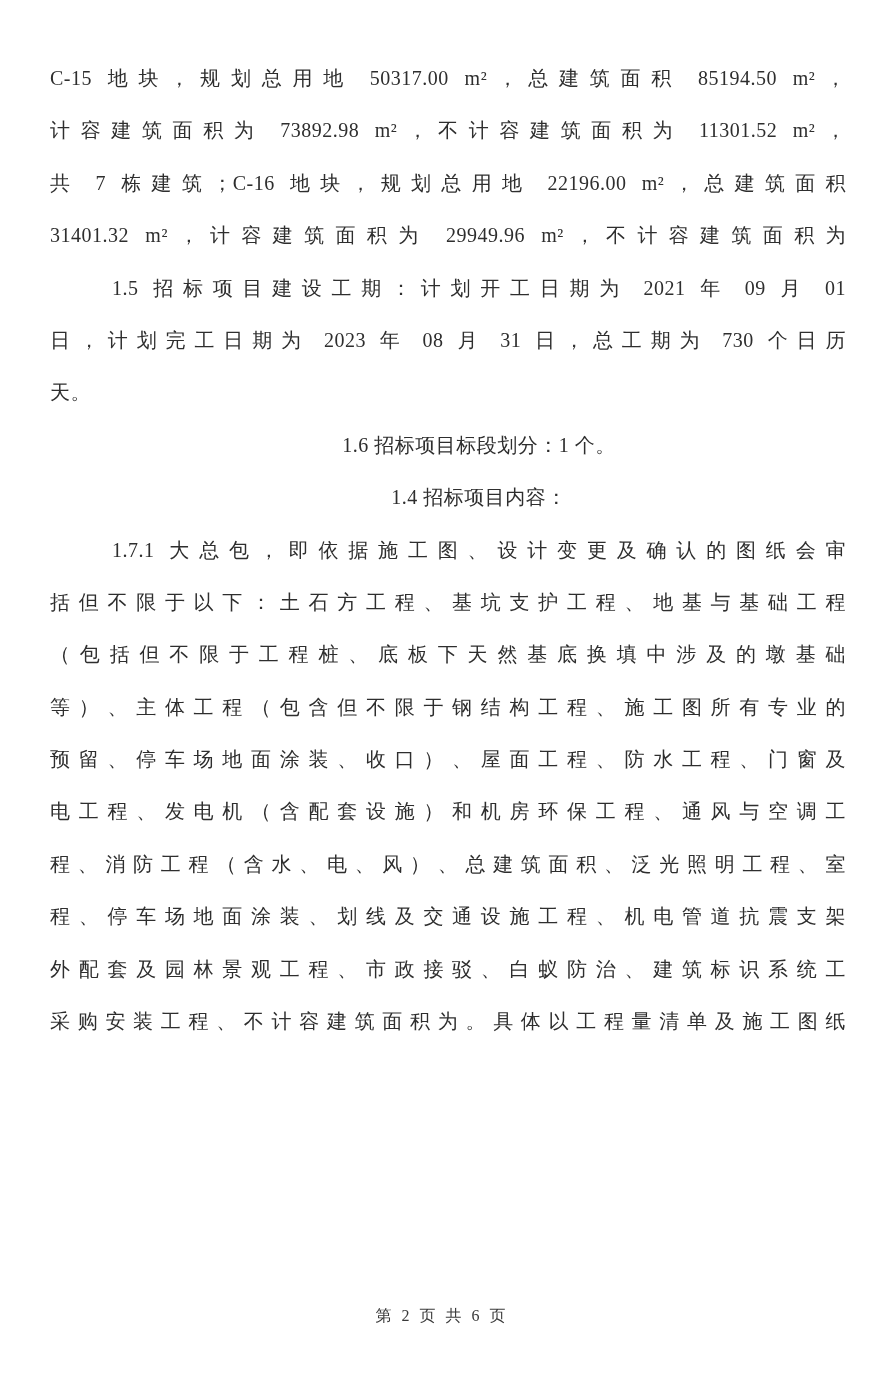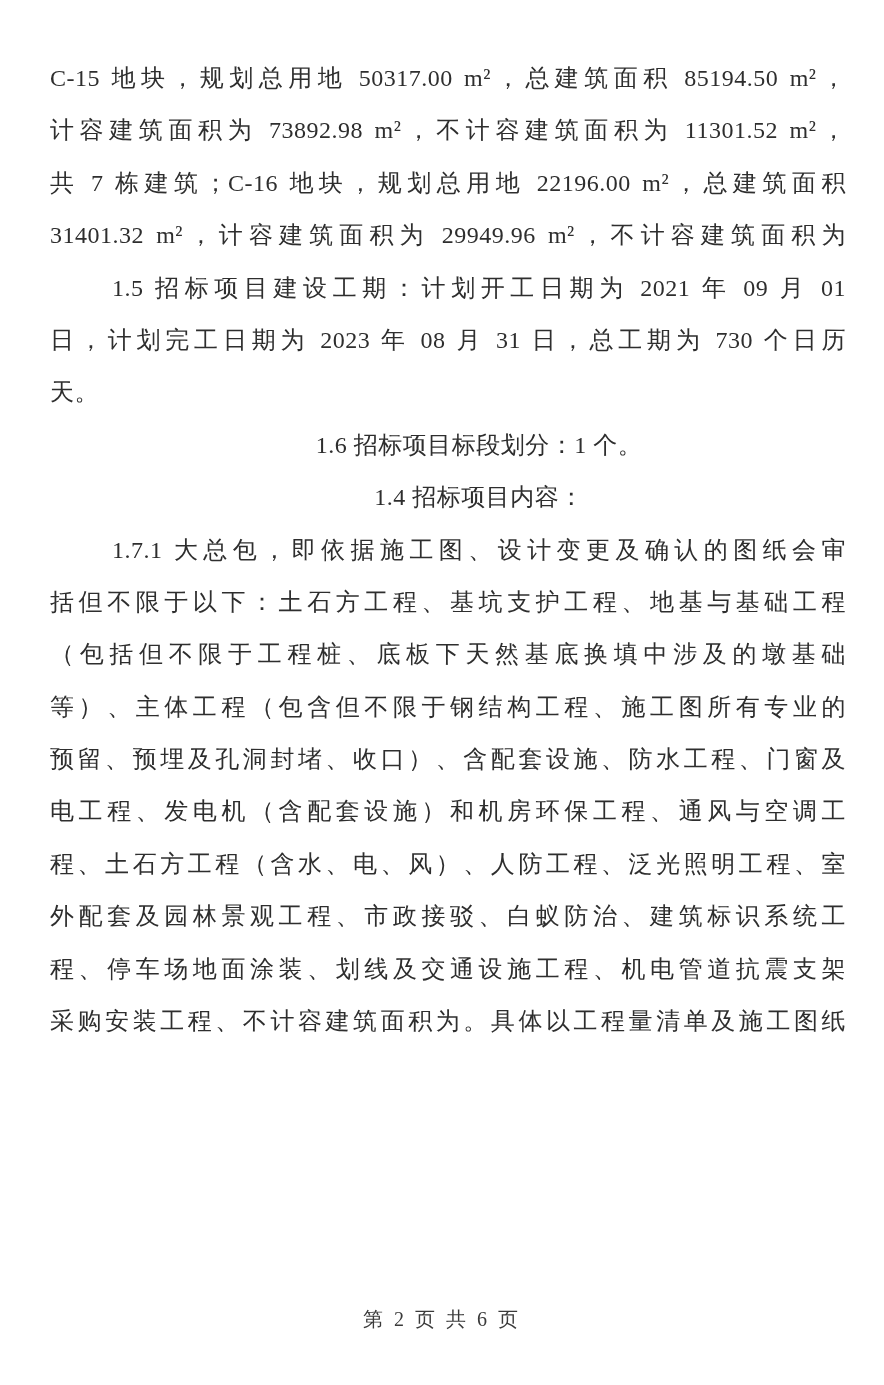--- a/index.html
+++ b/index.html
@@ -14,21 +14,21 @@
     background: #ffffff;
     overflow: hidden;
     font-family: "Liberation Serif", "DejaVu Serif", serif;
     color: #2e2e2e;
   }
   .body-text {
     position: absolute;
     top: 52px;
     left: 50px;
     width: 796px;
-    font-size: 24px;
+    font-size: 20px;
     line-height: 52.4px;
     letter-spacing: 0.5px;
     white-space: nowrap;
   }
   .para { margin: 0; padding: 0; }
   .line {
     height: 52.4px;
     white-space: normal;
     overflow: visible;
   }
@@ -39,21 +39,21 @@
   .line.indent {
     text-indent: 62px;
     text-align: center;
   }
   .page-footer {
     position: absolute;
     top: 1306px;
     left: 0;
     width: 100%;
     text-align: center;
-    font-size: 20px;
+    font-size: 16px;
     letter-spacing: 3px;
     color: #3a3a3a;
   }
 </style>
 </head>
 <body>
 
 <div class="page">
   <div class="body-text">
 
@@ -76,25 +76,25 @@
 
     <div class="para">
       <div class="line indent">1.4 招标项目内容：</div>
     </div>
 
     <div class="para">
       <div class="line fill indent">1.7.1 大总包，即依据施工图、设计变更及确认的图纸会审</div>
       <div class="line fill">括但不限于以下：土石方工程、基坑支护工程、地基与基础工程</div>
       <div class="line fill">（包括但不限于工程桩、底板下天然基底换填中涉及的墩基础</div>
       <div class="line fill">等）、主体工程（包含但不限于钢结构工程、施工图所有专业的</div>
-      <div class="line fill">预留、预埋及孔洞封堵、收口）、含配套设施、防水工程、门窗及</div>
+      <div class="line fill">预留、停车场地面涂装、收口）、屋面工程、防水工程、门窗及</div>
       <div class="line fill">电工程、发电机（含配套设施）和机房环保工程、通风与空调工</div>
-      <div class="line fill">程、土石方工程（含水、电、风）、人防工程、泛光照明工程、室</div>
+      <div class="line fill">程、消防工程（含水、电、风）、总建筑面积、泛光照明工程、室</div>
+      <div class="line fill">程、停车场地面涂装、划线及交通设施工程、机电管道抗震支架</div>
       <div class="line fill">外配套及园林景观工程、市政接驳、白蚁防治、建筑标识系统工</div>
-      <div class="line fill">程、停车场地面涂装、划线及交通设施工程、机电管道抗震支架</div>
       <div class="line fill">采购安装工程、不计容建筑面积为。具体以工程量清单及施工图纸</div>
     </div>
 
   </div>
 
   <div class="page-footer">
     <span>第 2 页 共 6 页</span>
   </div>
 </div>
 

